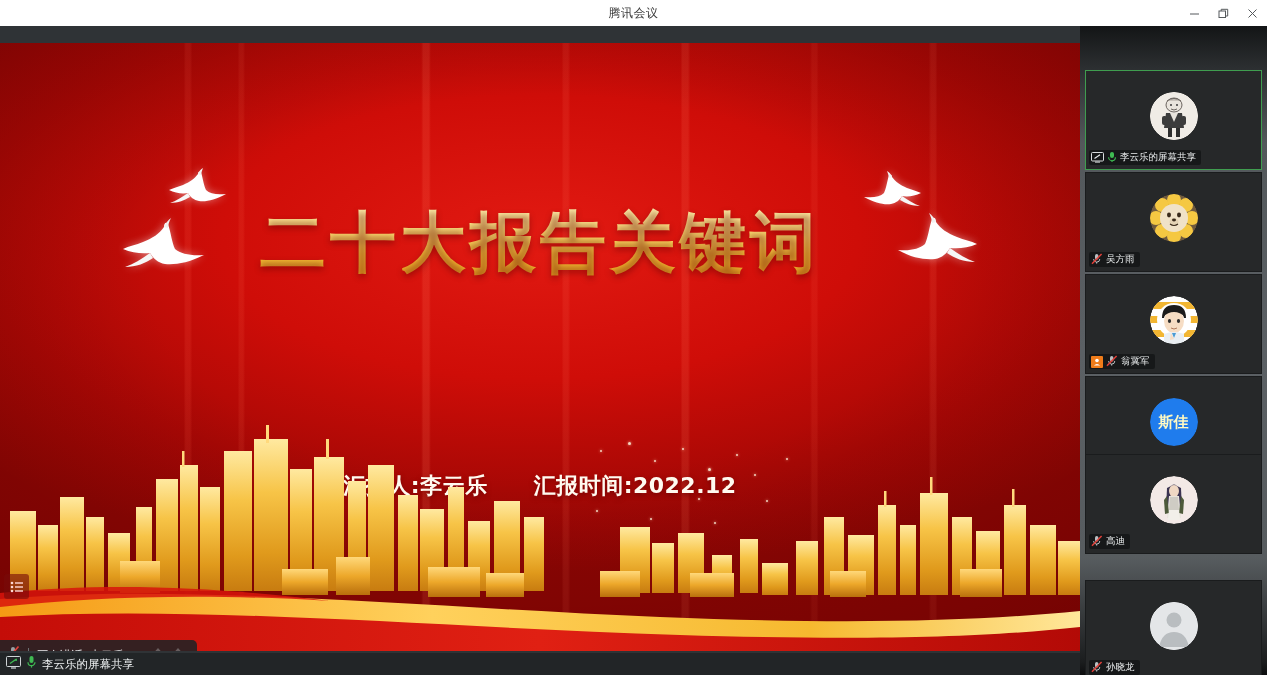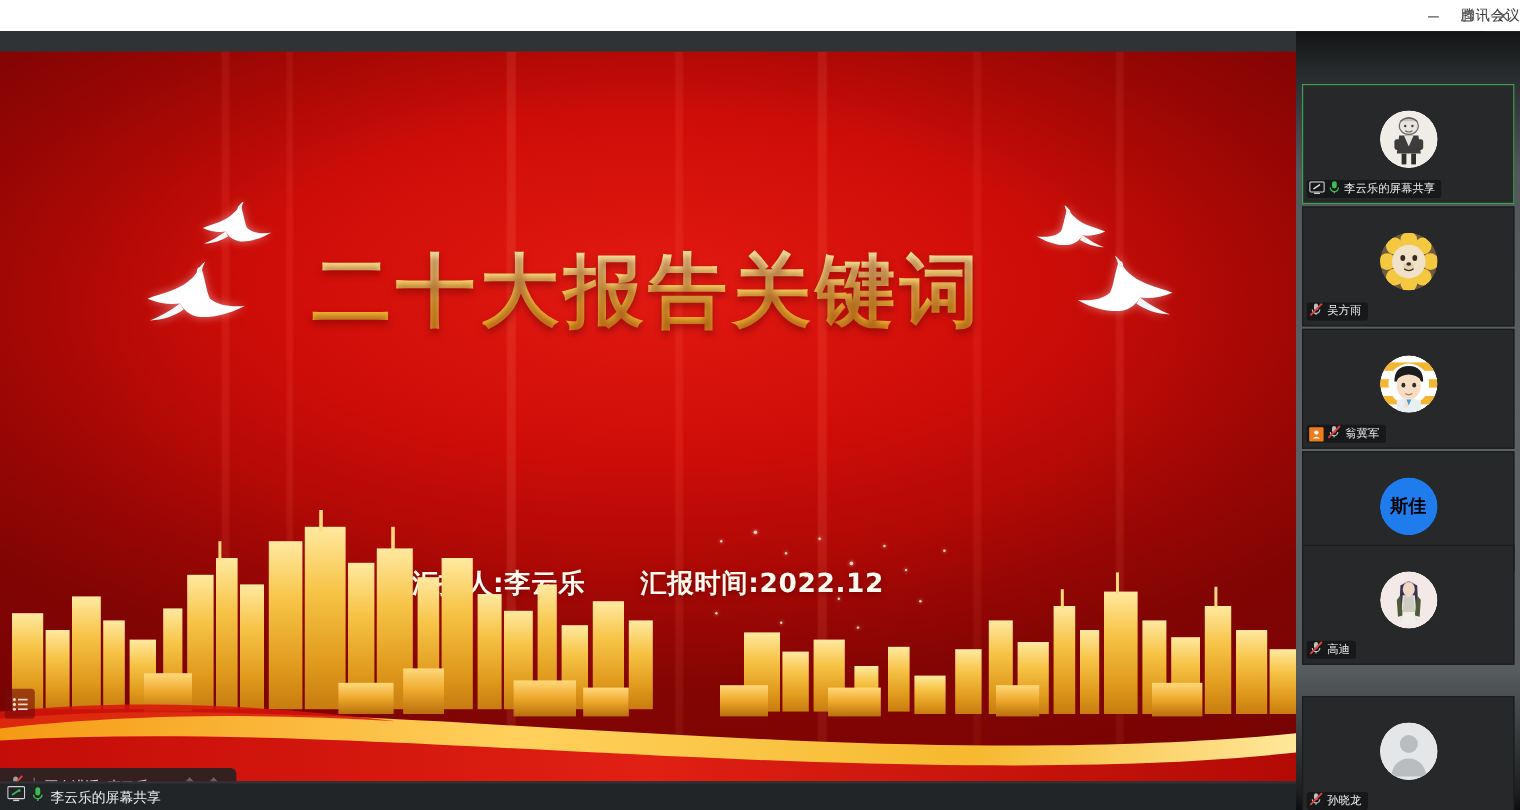--- a/index.html
+++ b/index.html
@@ -7,21 +7,21 @@
     width: 1267px; height: 675px;
     overflow: hidden;
     background: #ffffff;
     font-family: "Liberation Sans", "DejaVu Sans", sans-serif;
   }
 
   
   .titlebar {
     position: absolute; left: 0; top: 0; width: 1267px; height: 26px;
     background: #ffffff;
-    display: flex; align-items: center; justify-content: flex-end;
+    display: flex; align-items: center; justify-content: center;
   }
   .titlebar-text {
     font-size: 12px; color: #3b3b3b; letter-spacing: .5px;
   }
   .win-controls {
     position: absolute; right: 0; top: 0; height: 26px;
     display: flex; align-items: center;
   }
   .win-btn {
     width: 29px; height: 26px;
@@ -193,21 +193,21 @@
   }
   .badge-host {
     width: 12px; height: 12px; background: #ef7c1a;
     display: flex; align-items: center; justify-content: center;
     border-radius: 1px;
   }
 
   
   .av-initials {
     width: 48px; height: 48px; border-radius: 50%;
-    background: #1f7ced; color: #000000;
+    background: #1f7ced; color: #fef9c3;
     font-size: 15px; font-weight: bold;
     display: flex; align-items: center; justify-content: center;
     letter-spacing: 0px;
   }
   .av-default {
     width: 48px; height: 48px; border-radius: 50%;
     background: #e4e6e8;
     display: flex; align-items: flex-end; justify-content: center;
   }
   .av-ring { width: 48px; height: 48px; border-radius: 50%; overflow: hidden; }

